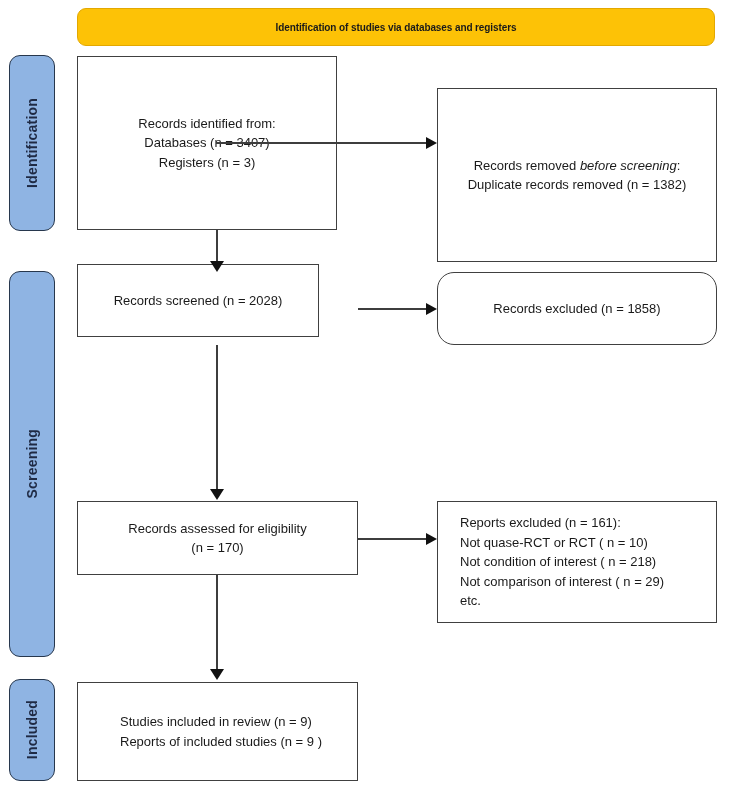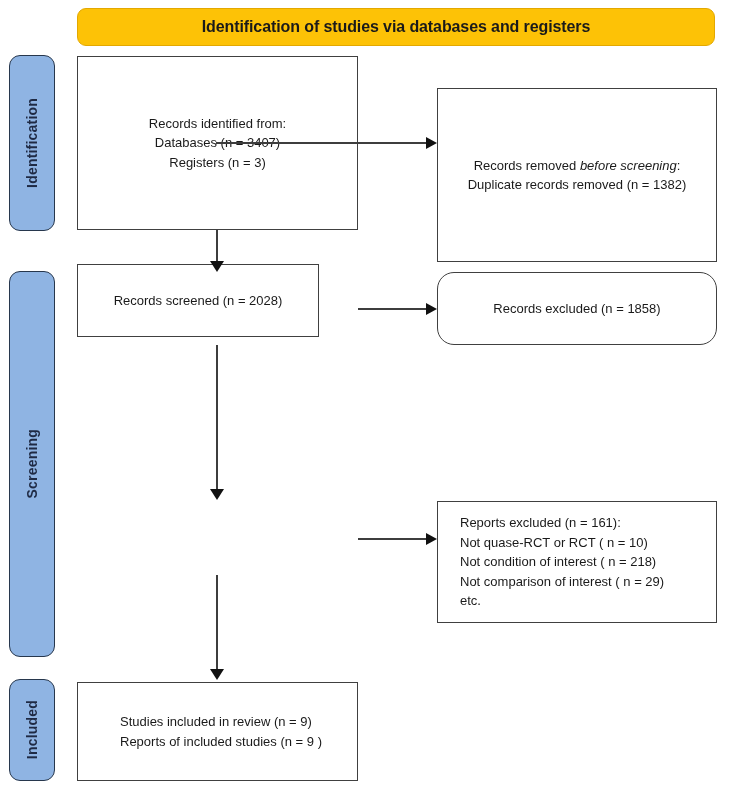--- a/index.html
+++ b/index.html
@@ -28,21 +28,21 @@
     height: 38px;
     background: #FDC206;
     border: 1px solid #E3A800;
     border-radius: 9px;
     display: flex;
     align-items: center;
     justify-content: center;
     box-sizing: border-box;
   }
   .header-banner .banner-text {
-    font-size: 16px;
+    font-size: 10px;
     font-weight: bold;
     color: #1a1a1a;
     letter-spacing: -0.1px;
     text-align: center;
   }
 
   
   .stage-label {
     position: absolute;
     left: 9px;
@@ -91,21 +91,21 @@
     color: #1a1a1a;
     width: 100%;
     padding: 0 12px;
     box-sizing: border-box;
   }
   .flow-box.left-text .box-body { padding-left: 22px; }
   .box-line { display: block; white-space: pre; }
   .box-line .ital { font-style: italic; }
 
   
-  #box-identified       { left: 77px;  top: 56px;  width: 281px; height: 174px; }
+  #box-identified       { left: 77px;  top: 56px;  width: 260px; height: 174px; }
   #box-removed          { left: 437px; top: 56px;  width: 280px; height: 174px; margin-top: 32px; }
   #box-screened         { left: 77px;  top: 264px; width: 242px; height: 73px; }
   #box-excluded         { left: 437px; top: 272px; width: 280px; height: 73px; border-radius: 17px; }
   #box-eligibility      { left: 77px;  top: 501px; width: 281px; height: 74px; }
   #box-reports-excluded { left: 437px; top: 501px; width: 280px; height: 122px; }
   #box-included         { left: 77px;  top: 682px; width: 281px; height: 99px; padding-left: 20px; }
 
   
   .conn {
     position: absolute;
@@ -188,20 +188,26 @@
       <span class="box-line">Records screened (n = 2028)</span>
     </div>
   </div>
 
   <div class="flow-box center-text" id="box-excluded">
     <div class="box-body">
       <span class="box-line">Records excluded (n = 1858)</span>
     </div>
   </div>
 
+  <div class="flow-box center-text" id="box-eligibility">
+    <div class="box-body">
+      <span class="box-line">Records assessed for eligibility</span>
+      <span class="box-line">(n = 170)</span>
+    </div>
+  </div>
 
   <div class="flow-box left-text" id="box-reports-excluded">
     <div class="box-body">
       <span class="box-line">Reports excluded (n = 161):</span>
       <span class="box-line">Not quase-RCT or RCT ( n = 10)</span>
       <span class="box-line">Not condition of interest ( n = 218)</span>
       <span class="box-line">Not comparison of interest ( n = 29)</span>
       <span class="box-line">etc.</span>
     </div>
   </div>

